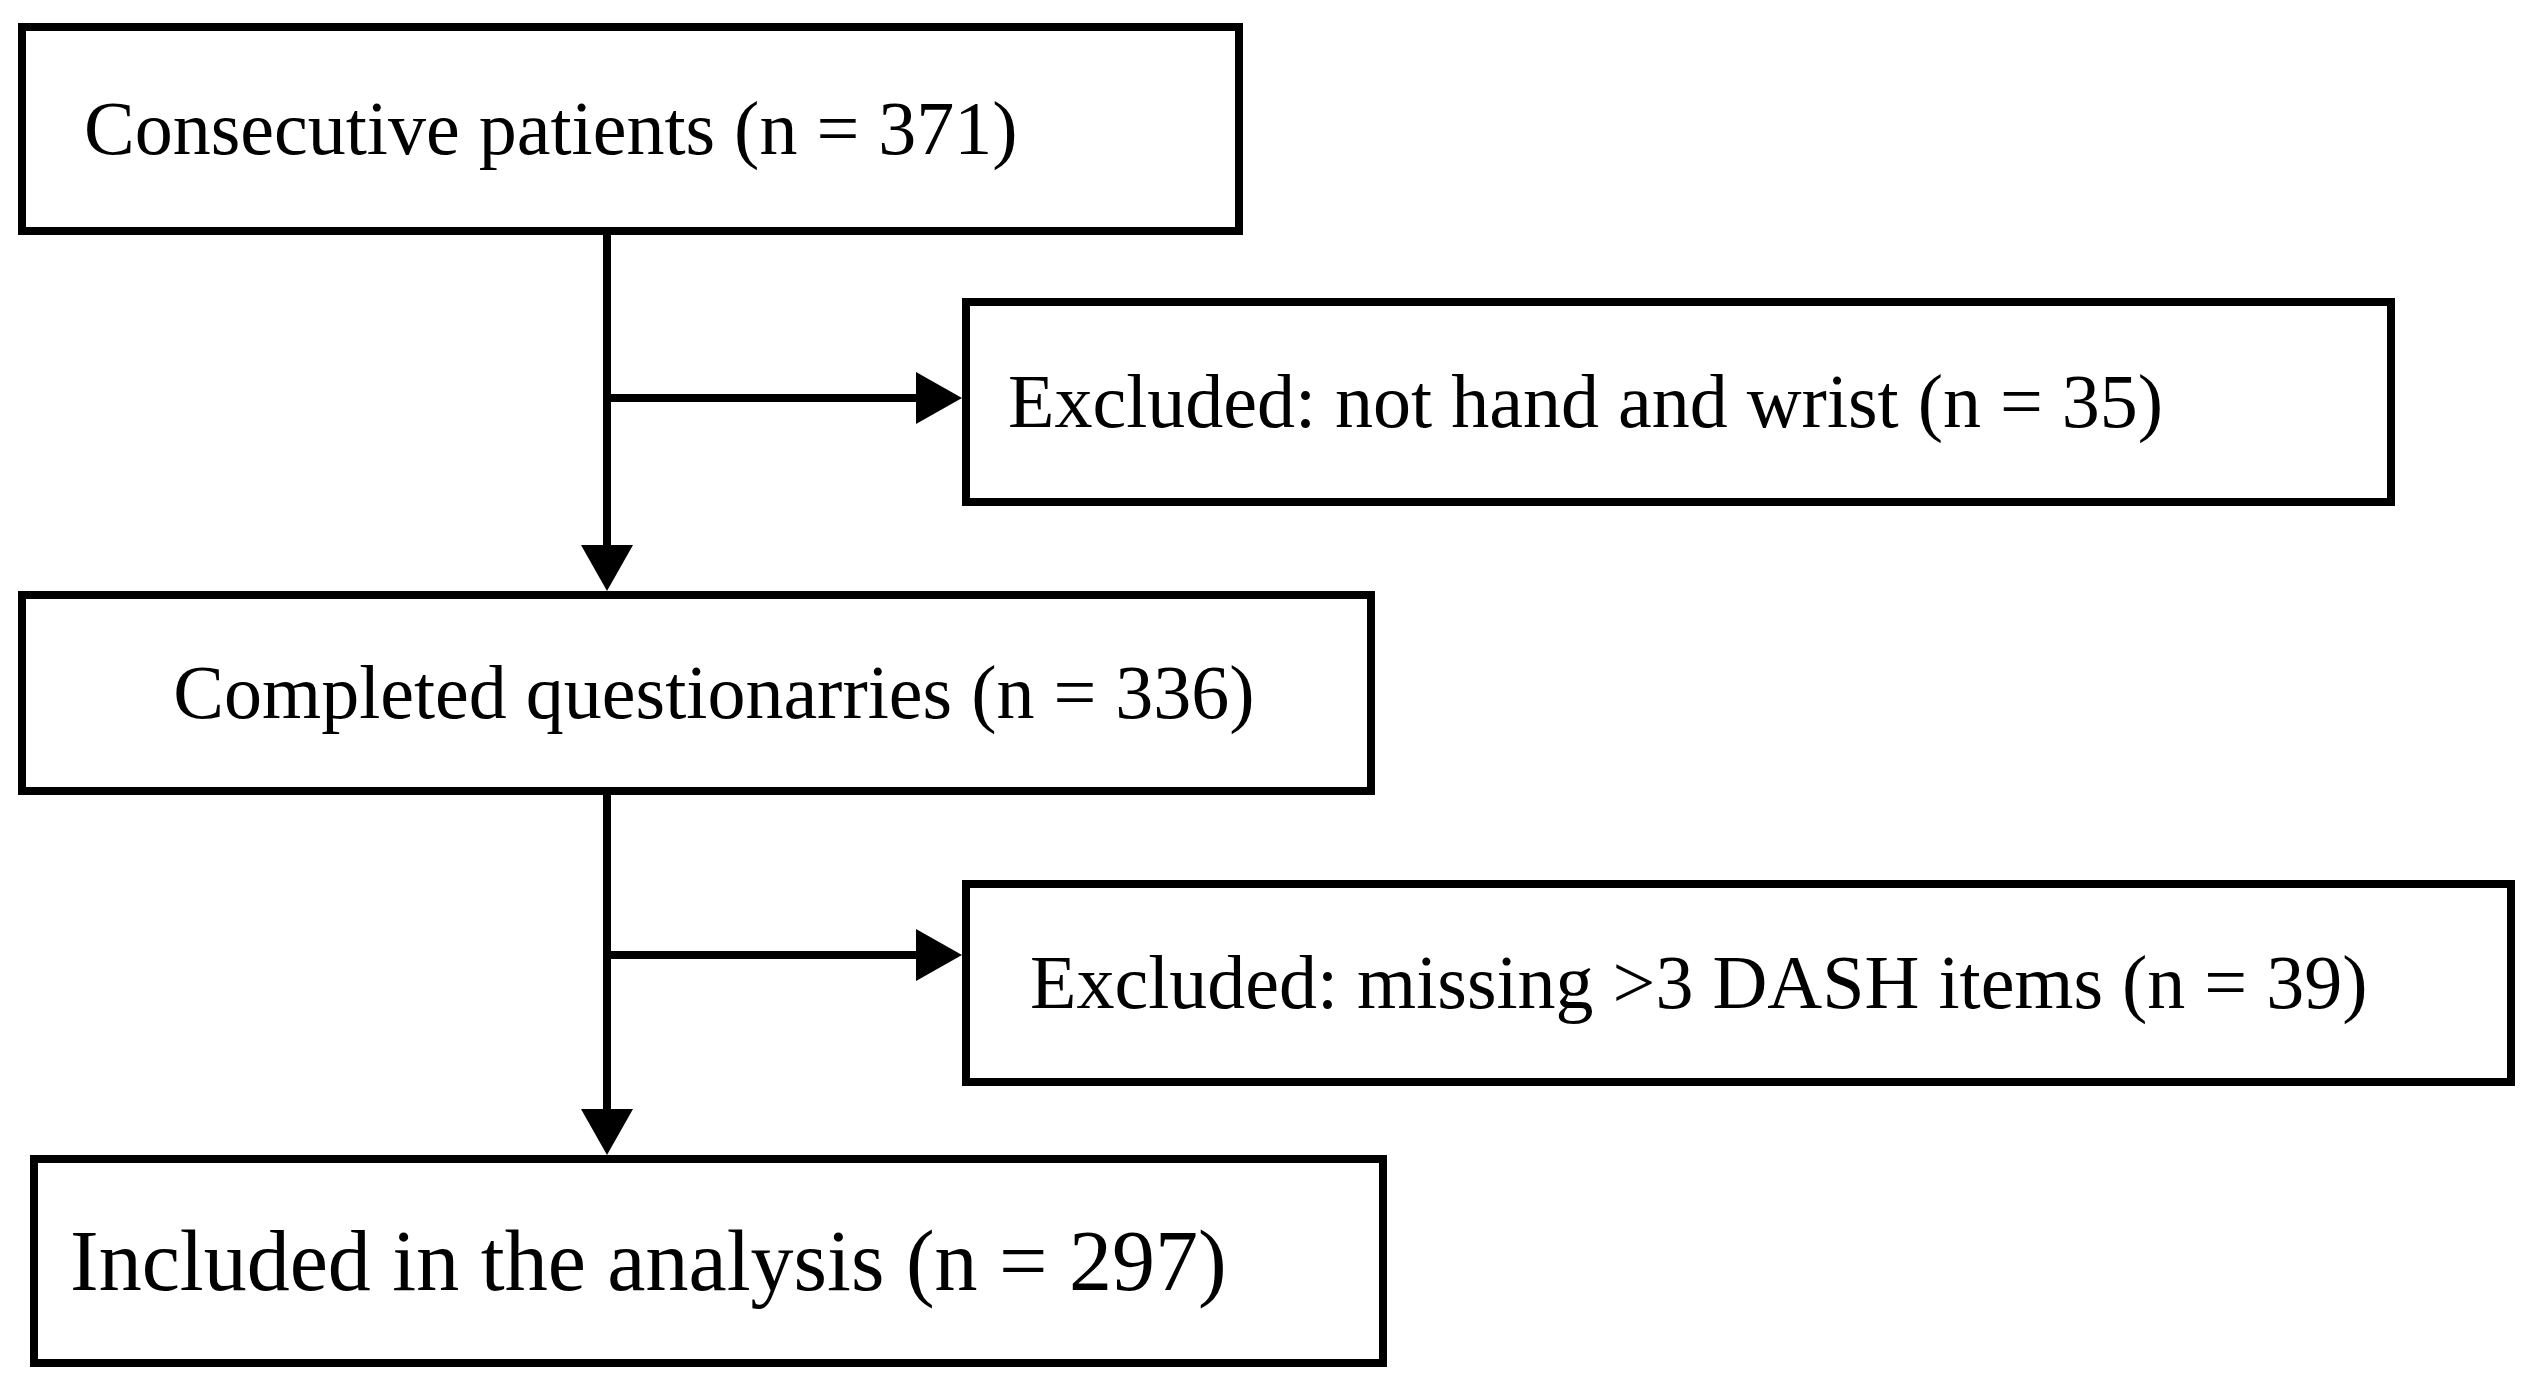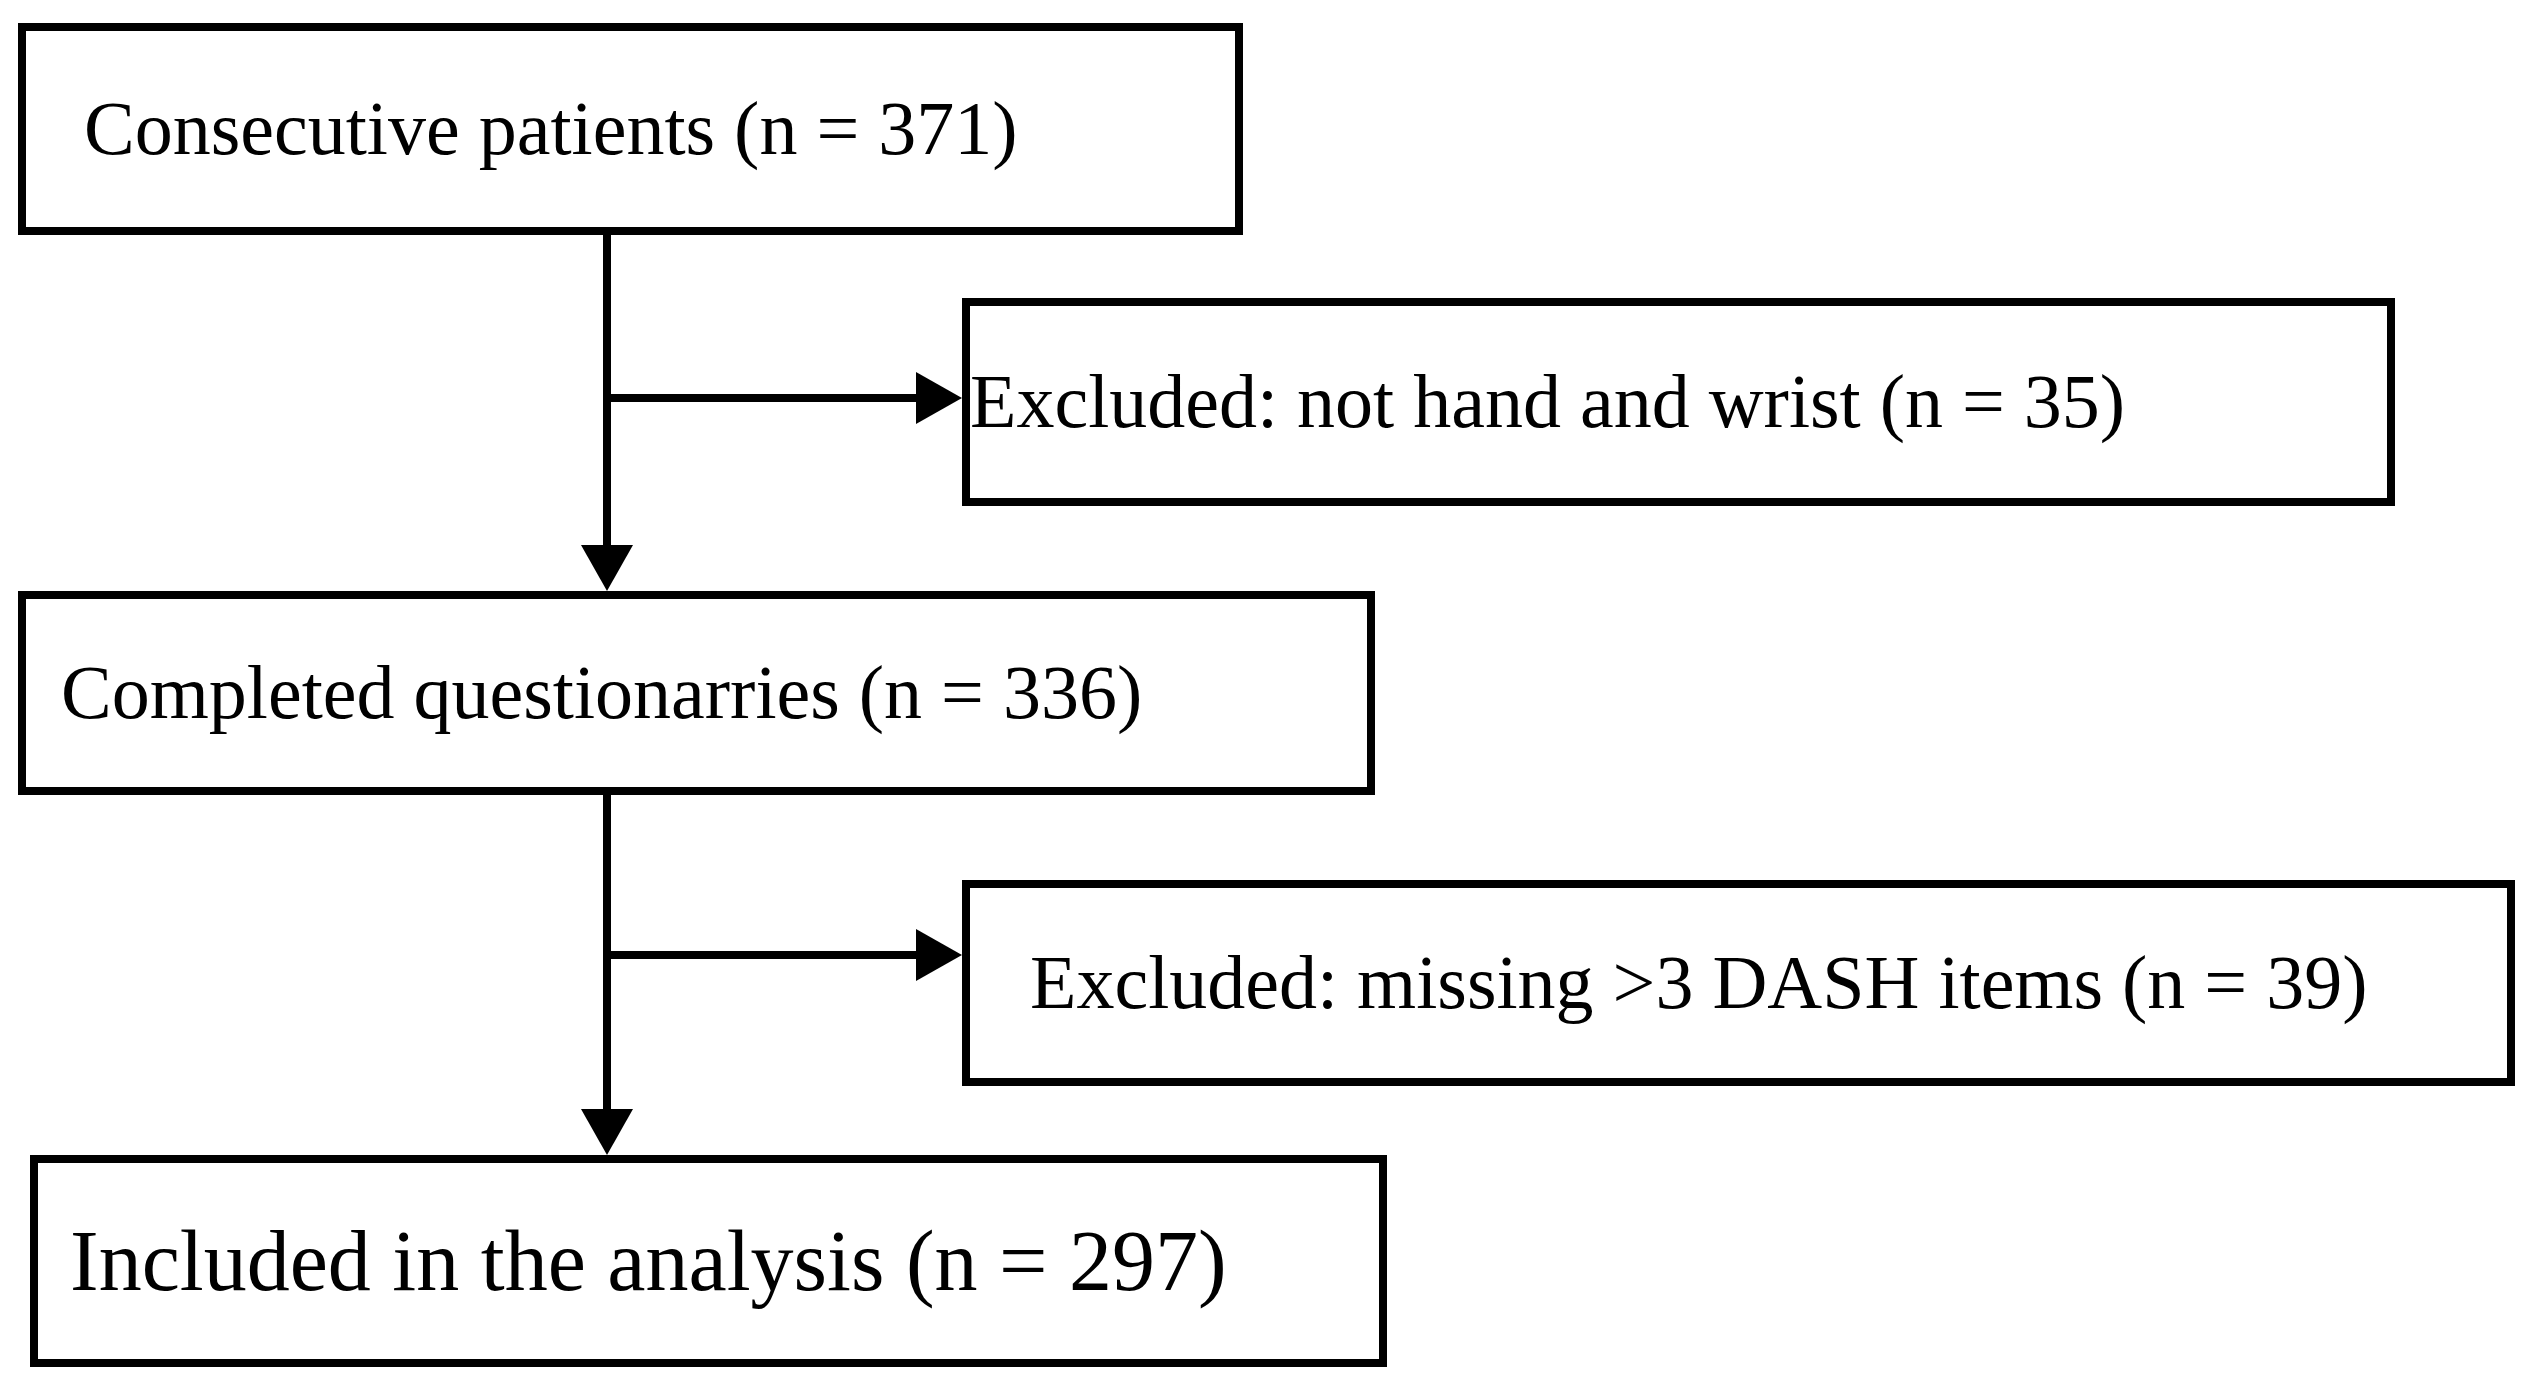--- a/index.html
+++ b/index.html
@@ -48,22 +48,22 @@
     position: absolute;
     width: 0;
     height: 0;
     border-top: 26px solid transparent;
     border-bottom: 26px solid transparent;
     border-left: 46px solid #000000;
   }
 
   
   #node-consecutive { left: 18px;  top: 23px;   width: 1225px; height: 212px; padding-left: 58px; }
-  #node-excluded-1  { left: 962px; top: 298px;  width: 1433px; height: 208px; }
-  #node-completed   { left: 18px;  top: 591px;  width: 1357px; height: 204px; padding-left: 35px; }
+  #node-excluded-1  { left: 962px; top: 298px;  width: 1433px; height: 208px; padding-left: 38px; }
+  #node-completed   { left: 18px;  top: 591px;  width: 1357px; height: 204px; padding-left: 35px; justify-content: center; }
   #node-excluded-2  { left: 962px; top: 880px;  width: 1553px; height: 206px; padding-left: 60px; }
   #node-included    { left: 18px;  top: 1155px; width: 1357px; height: 212px; padding-left: 32px; font-size: 86px; margin-left: 12px; }
 
   
   #vline-1 { left: 603px; top: 233px;  height: 316px; }
   #ahd-1   { left: 581px; top: 545px; }
   #hline-1 { left: 607px; top: 394px;  width: 310px; }
   #ahr-1   { left: 916px; top: 372px; }
 
   #vline-2 { left: 603px; top: 793px;  height: 320px; }

